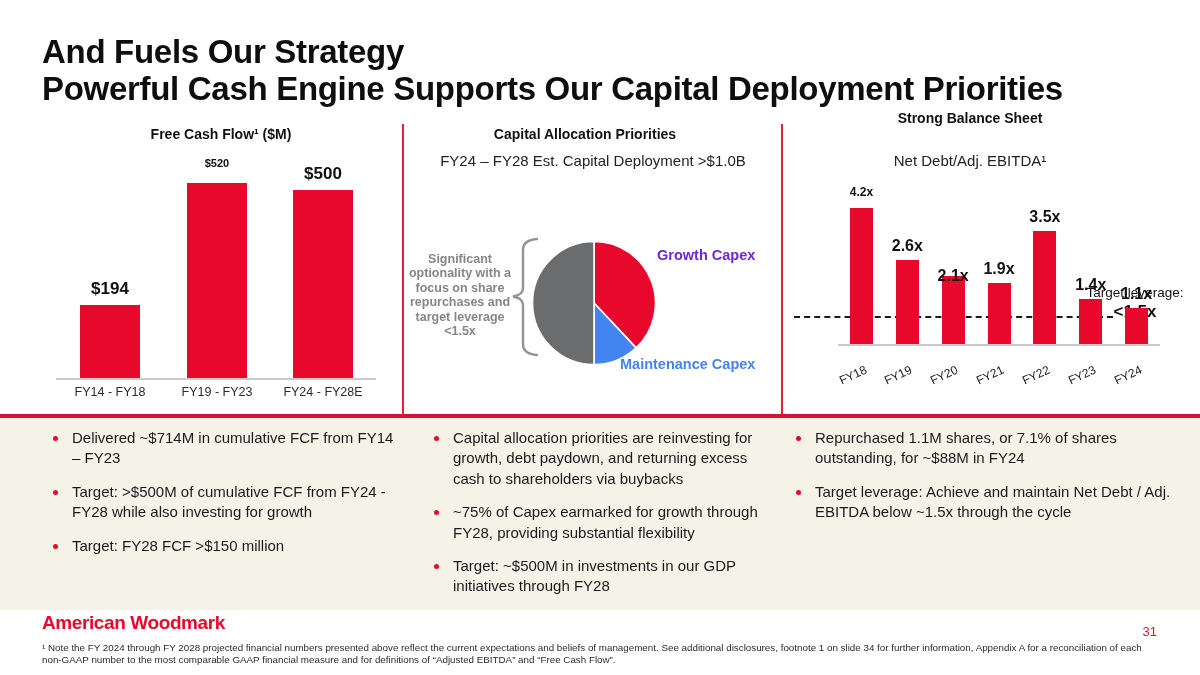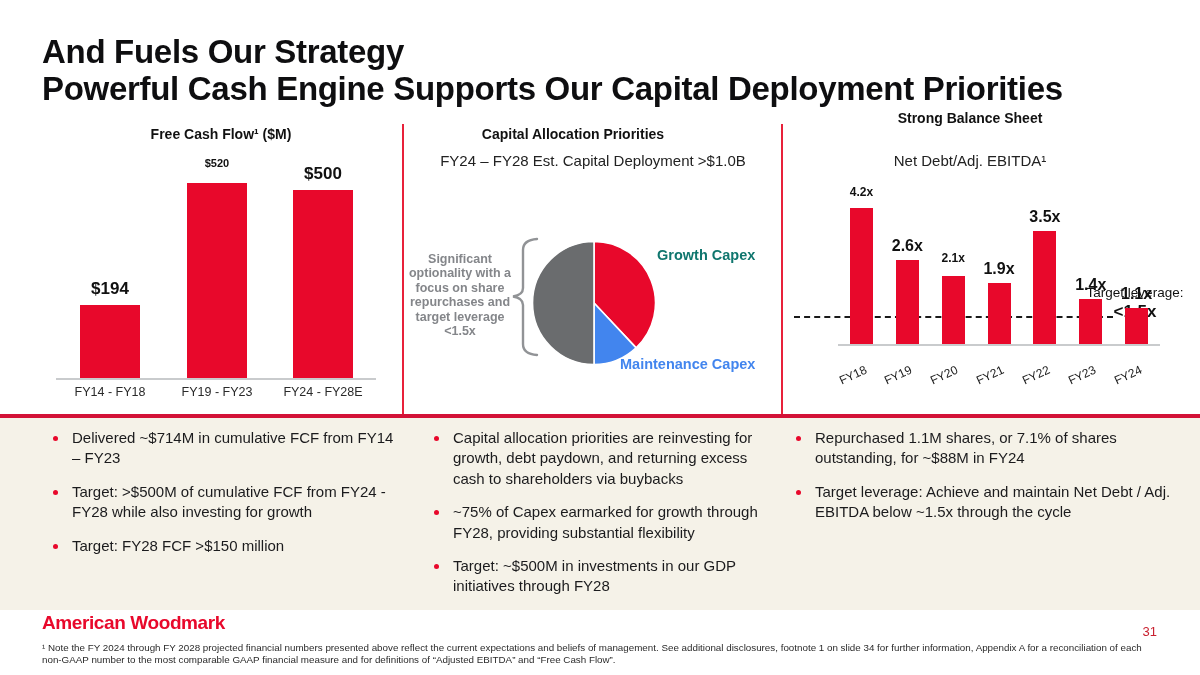--- a/index.html
+++ b/index.html
@@ -77,56 +77,56 @@
     <div class="bar-val" style="left: 65px; top: 279px; width: 90px; font-size: 17px;">$194</div>
     <div class="cat-label" style="left: 50px; top: 385px; width: 120px;">FY14 - FY18</div>
     <div class="bar" style="left: 187px; top: 183px; width: 60px; height: 195px; background: rgb(232, 8, 43);"></div>
     <div class="bar-val" style="left: 172px; top: 157px; width: 90px; font-size: 11px;">$520</div>
     <div class="cat-label" style="left: 157px; top: 385px; width: 120px;">FY19 - FY23</div>
     <div class="bar" style="left: 293px; top: 190px; width: 60px; height: 188px; background: rgb(232, 8, 43);"></div>
     <div class="bar-val" style="left: 278px; top: 164px; width: 90px; font-size: 17px;">$500</div>
     <div class="cat-label" style="left: 263px; top: 385px; width: 120px;">FY24 - FY28E</div>
   </div>
 
-<div class="abs panel-title" style="left:392px; top:126px; width:362px">Capital Allocation Priorities</div>
+<div class="abs panel-title" style="left:404px; top:126px; width:362px">Capital Allocation Priorities</div>
 <div class="abs panel-sub" style="left:412px; top:152px; width:362px">FY24 – FY28 Est. Capital Deployment &gt;$1.0B</div>
 <div id="pie-annotation" class="abs">Significant
 optionality with a
 focus on share
 repurchases and
 target leverage
 &lt;1.5x</div>
 <svg class="abs" style="left:510px; top:236px" width="30" height="126" viewBox="0 0 30 126">
   <path d="M27,3 Q13,4 13,14 L13,52 Q13,59 3,60.5 Q13,62 13,69 L13,108 Q13,118 27,119" fill="none" stroke="#919396" stroke-width="2.4" stroke-linecap="round"></path>
 </svg>
 <svg id="pie-svg" class="abs" style="left:530px; top:239px" width="128" height="128" viewBox="-64 -64 128 128">
     <path d="M0,0 L0,-61.5 A61.5,61.5 0 0 1 42.09964701461434,44.83157058641682 Z" fill="#E8082B" stroke="#ffffff" stroke-width="1.6"></path>
     <path d="M0,0 L42.09964701461434,44.83157058641682 A61.5,61.5 0 0 1 7.531577814756223e-15,61.5 Z" fill="#4285EE" stroke="#ffffff" stroke-width="1.6"></path>
     <path d="M0,0 L7.531577814756223e-15,61.5 A61.5,61.5 0 0 1 -1.5063155629512445e-14,-61.5 Z" fill="#6A6C6E" stroke="#ffffff" stroke-width="1.6"></path>
   </svg>
-<div id="growth-label" class="abs" style="color: #0f766e;">Growth Capex</div>
+<div id="growth-label" class="abs" style="color: #6d28d9;">Growth Capex</div>
 <div id="maint-label" class="abs" style="color: rgb(66, 133, 238);">Maintenance Capex</div>
 
 <div class="abs panel-title" style="left:790px; top:110px; width:360px">Strong Balance Sheet</div>
 <div class="abs panel-sub" style="left:790px; top:152px; width:360px">Net Debt/Adj. EBITDA¹</div>
 <div class="abs axis" style="left:838px; top:344px; width:322px"></div>
 <div id="lev-dash" class="abs"></div>
 <div id="target-leverage-note" class="abs">
   <div class="l1">Target leverage:</div>
   <div class="l2">&lt;1.5x</div>
 </div>
 <div id="lev-layer" class="abs" style="left:0; top:0; width:1200px; height:675px">
     <div class="bar" style="left: 850px; top: 208px; width: 23px; height: 136px; background: rgb(232, 8, 43);"></div>
     <div class="bar-val" style="left: 831.5px; top: 185px; width: 60px; font-size: 12px;">4.2x</div>
     <div class="cat-rot" style="left: 821.5px; top: 362px; width: 44px;">FY18</div>
     <div class="bar" style="left: 895.85px; top: 260px; width: 23px; height: 84px; background: rgb(232, 8, 43);"></div>
     <div class="bar-val" style="left: 877.35px; top: 237px; width: 60px; font-size: 16px;">2.6x</div>
     <div class="cat-rot" style="left: 867.35px; top: 362px; width: 44px;">FY19</div>
     <div class="bar" style="left: 941.7px; top: 276px; width: 23px; height: 68px; background: rgb(232, 8, 43);"></div>
-    <div class="bar-val" style="left: 923.2px; top: 251px; width: 60px; font-size: 12px;">2.1x</div>
+    <div class="bar-val" style="left: 923.2px; top: 267px; width: 60px; font-size: 16px;">2.1x</div>
     <div class="cat-rot" style="left: 913.2px; top: 362px; width: 44px;">FY20</div>
     <div class="bar" style="left: 987.55px; top: 283px; width: 23px; height: 61px; background: rgb(232, 8, 43);"></div>
     <div class="bar-val" style="left: 969.05px; top: 260px; width: 60px; font-size: 16px;">1.9x</div>
     <div class="cat-rot" style="left: 959.05px; top: 362px; width: 44px;">FY21</div>
     <div class="bar" style="left: 1033.4px; top: 231px; width: 23px; height: 113px; background: rgb(232, 8, 43);"></div>
     <div class="bar-val" style="left: 1014.9px; top: 208px; width: 60px; font-size: 16px;">3.5x</div>
     <div class="cat-rot" style="left: 1004.9px; top: 362px; width: 44px;">FY22</div>
     <div class="bar" style="left: 1079.25px; top: 299px; width: 23px; height: 45px; background: rgb(232, 8, 43);"></div>
     <div class="bar-val" style="left: 1060.75px; top: 276px; width: 60px; font-size: 16px;">1.4x</div>
     <div class="cat-rot" style="left: 1050.75px; top: 362px; width: 44px;">FY23</div>

